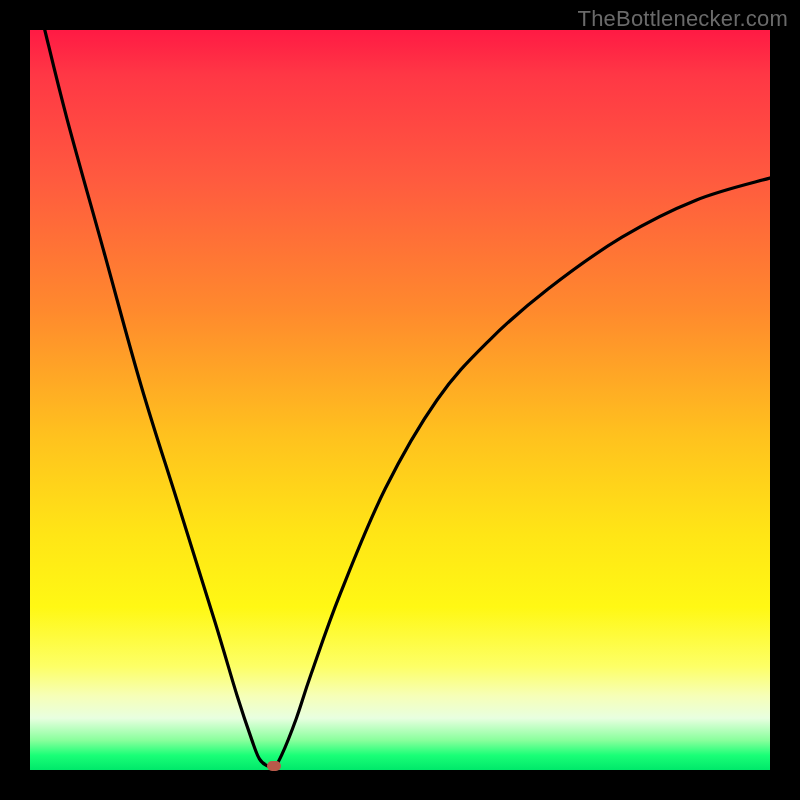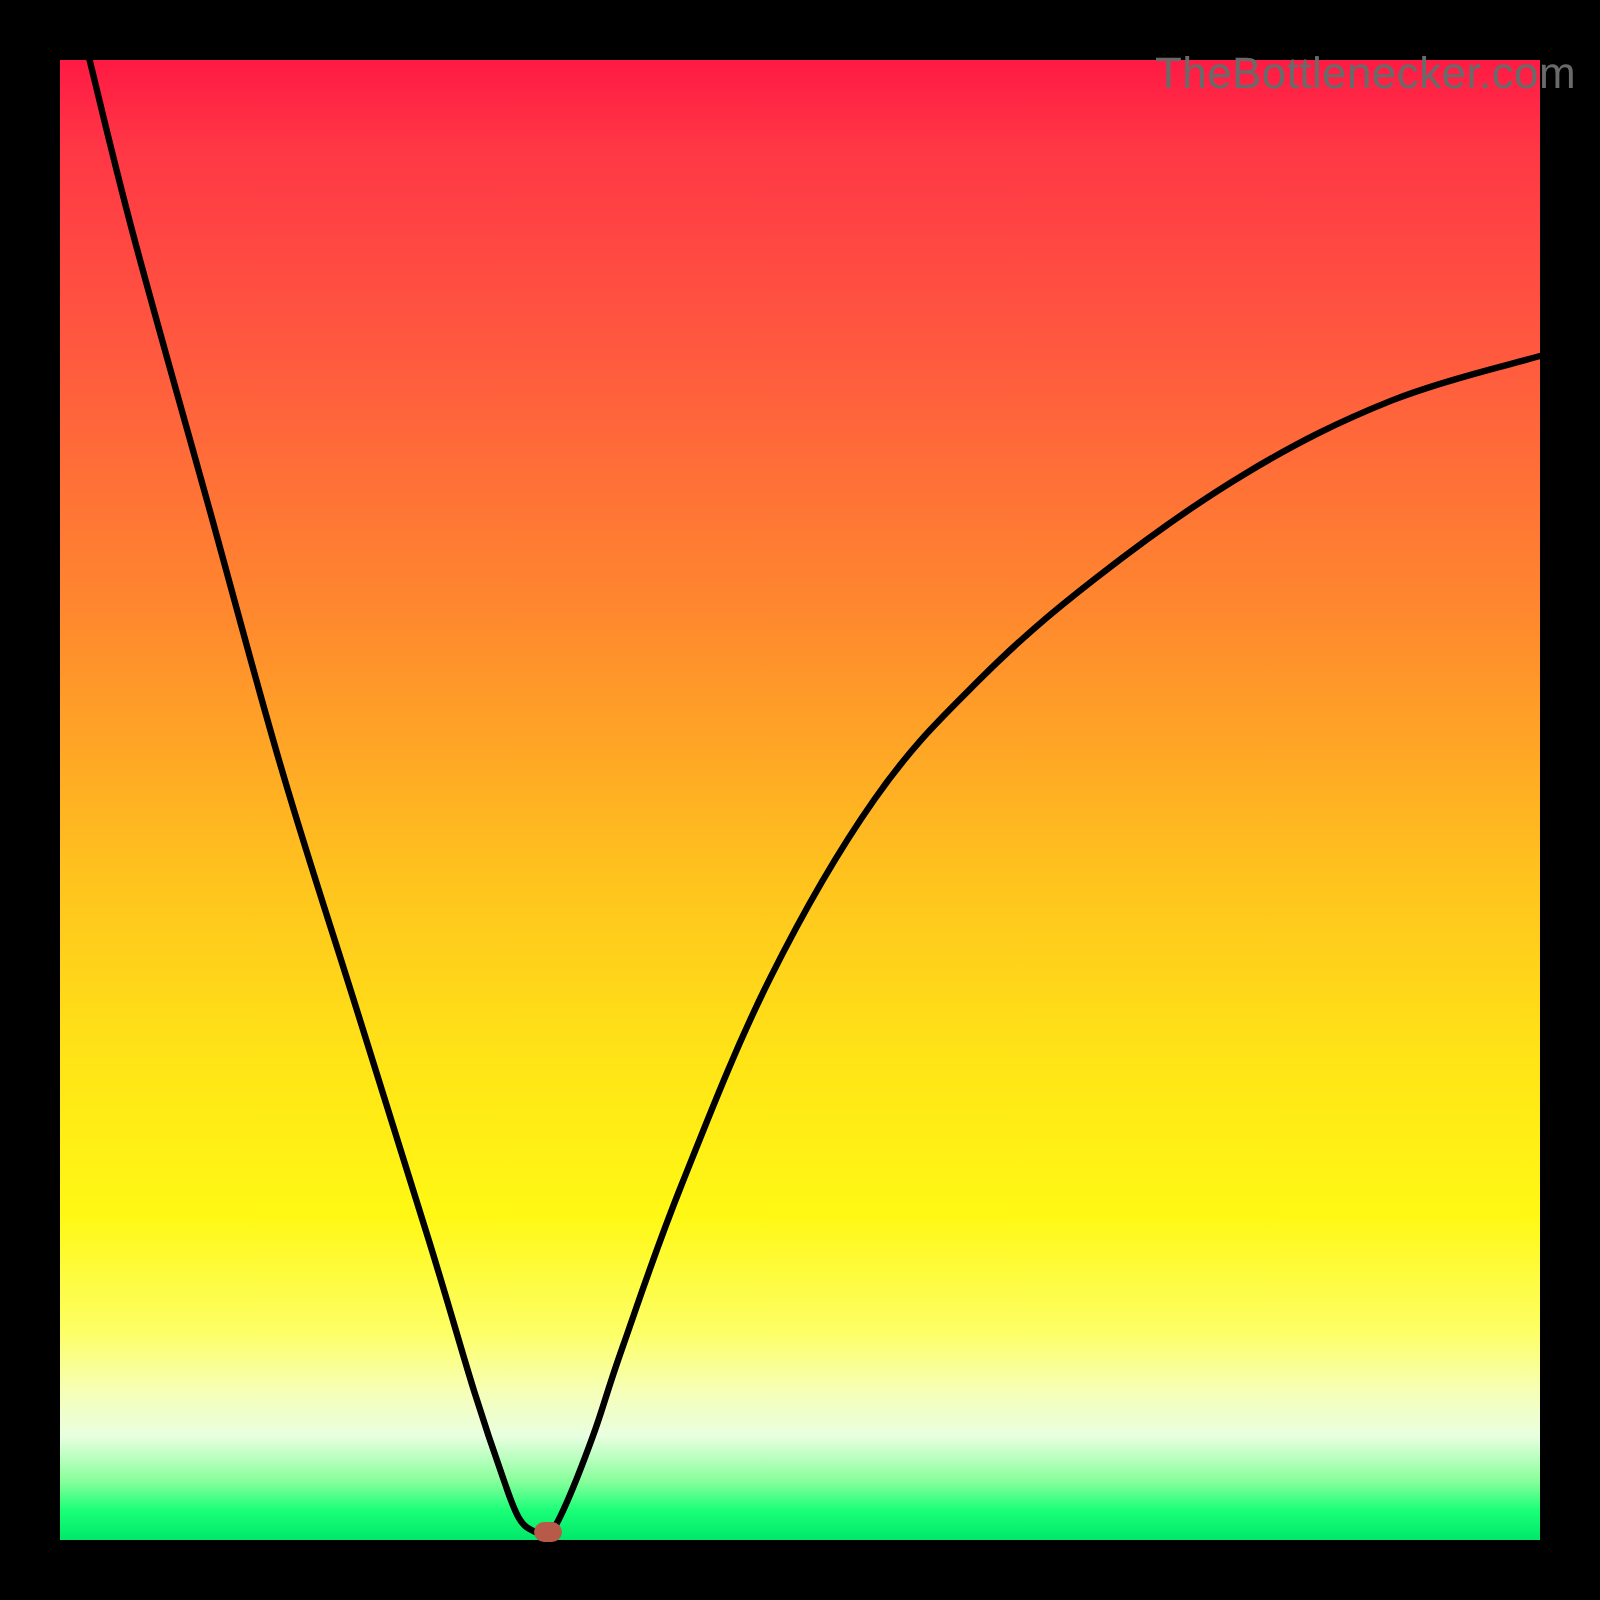--- a/index.html
+++ b/index.html
@@ -36,21 +36,20 @@
   .watermark {
     position: absolute;
     top: 6px;
     right: 12px;
     color: #6a6a6a;
     font-size: 22px;
     font-weight: 500;
     letter-spacing: 0.2px;
     z-index: 5;
     user-select: none;
-    margin-top: 18px;
   }
   svg.curve {
     position: absolute;
     left: 0;
     top: 0;
     width: 740px;
     height: 740px;
   }
   .minpoint {
     position: absolute;

